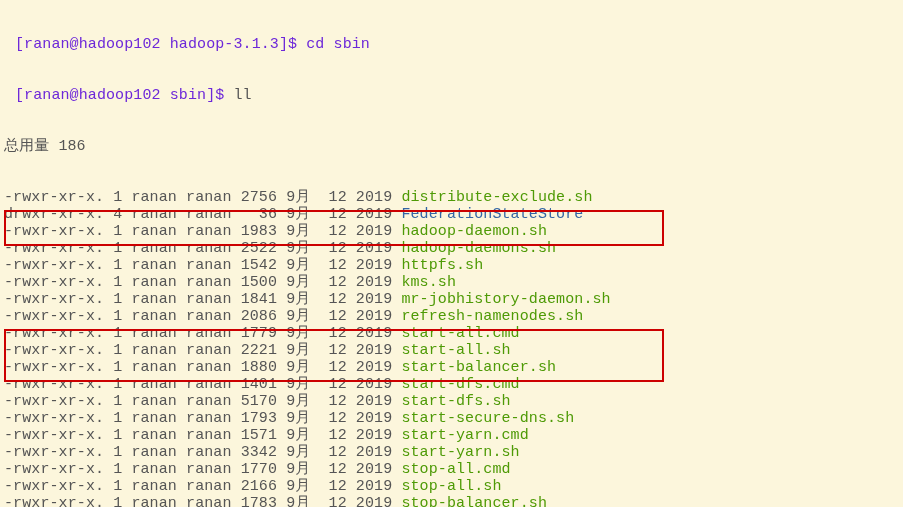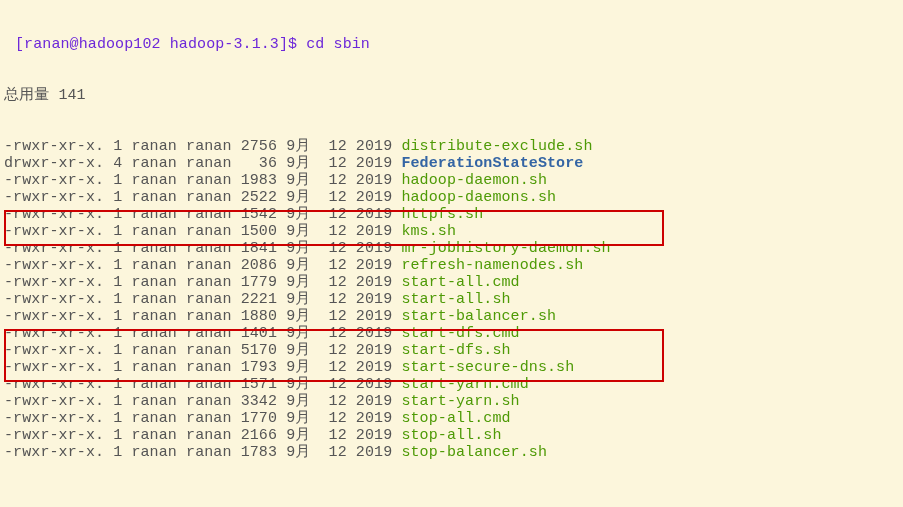--- a/index.html
+++ b/index.html
@@ -16,38 +16,39 @@
     box-sizing: border-box;
   }
   .term {
     position: relative;
     padding: 2px 4px;
     white-space: pre;
   }
   .dim    { color: #6d28d9; margin-left: 11px; }
   .plain  { color: #555555; }
   .green  { color: #4e9a06; margin-top: 30px; }
-  .blue   { color: #3465a4; font-weight: bold; }
+  .blue   { color: #3465a4; }
   .boxes {
     position: absolute;
     top: 0; left: 0;
     pointer-events: none;
   }
   .hl {
     position: absolute;
     border: 2px solid #cc0000;
     box-sizing: border-box;
   }
 </style>
 </head>
 <body>
 
 <div class="term">
   <div class="dim">[ranan@hadoop102 hadoop-3.1.3]$ cd sbin</div>
-  <div class="plain">总用量 141</div>
+  <div><span class="dim">[ranan@hadoop102 sbin]$ </span><span class="plain">ll</span></div>
+  <div class="plain">总用量 186</div>
   <div id="listing"><div><span class="plain">-rwxr-xr-x. 1 ranan ranan 2756 9月  12 2019 </span><span class="green">distribute-exclude.sh</span></div><div><span class="plain">drwxr-xr-x. 4 ranan ranan   36 9月  12 2019 </span><span class="blue">FederationStateStore</span></div><div><span class="plain">-rwxr-xr-x. 1 ranan ranan 1983 9月  12 2019 </span><span class="green">hadoop-daemon.sh</span></div><div><span class="plain">-rwxr-xr-x. 1 ranan ranan 2522 9月  12 2019 </span><span class="green">hadoop-daemons.sh</span></div><div><span class="plain">-rwxr-xr-x. 1 ranan ranan 1542 9月  12 2019 </span><span class="green">httpfs.sh</span></div><div><span class="plain">-rwxr-xr-x. 1 ranan ranan 1500 9月  12 2019 </span><span class="green">kms.sh</span></div><div><span class="plain">-rwxr-xr-x. 1 ranan ranan 1841 9月  12 2019 </span><span class="green">mr-jobhistory-daemon.sh</span></div><div><span class="plain">-rwxr-xr-x. 1 ranan ranan 2086 9月  12 2019 </span><span class="green">refresh-namenodes.sh</span></div><div><span class="plain">-rwxr-xr-x. 1 ranan ranan 1779 9月  12 2019 </span><span class="green">start-all.cmd</span></div><div><span class="plain">-rwxr-xr-x. 1 ranan ranan 2221 9月  12 2019 </span><span class="green">start-all.sh</span></div><div><span class="plain">-rwxr-xr-x. 1 ranan ranan 1880 9月  12 2019 </span><span class="green">start-balancer.sh</span></div><div><span class="plain">-rwxr-xr-x. 1 ranan ranan 1401 9月  12 2019 </span><span class="green">start-dfs.cmd</span></div><div><span class="plain">-rwxr-xr-x. 1 ranan ranan 5170 9月  12 2019 </span><span class="green">start-dfs.sh</span></div><div><span class="plain">-rwxr-xr-x. 1 ranan ranan 1793 9月  12 2019 </span><span class="green">start-secure-dns.sh</span></div><div><span class="plain">-rwxr-xr-x. 1 ranan ranan 1571 9月  12 2019 </span><span class="green">start-yarn.cmd</span></div><div><span class="plain">-rwxr-xr-x. 1 ranan ranan 3342 9月  12 2019 </span><span class="green">start-yarn.sh</span></div><div><span class="plain">-rwxr-xr-x. 1 ranan ranan 1770 9月  12 2019 </span><span class="green">stop-all.cmd</span></div><div><span class="plain">-rwxr-xr-x. 1 ranan ranan 2166 9月  12 2019 </span><span class="green">stop-all.sh</span></div><div><span class="plain">-rwxr-xr-x. 1 ranan ranan 1783 9月  12 2019 </span><span class="green">stop-balancer.sh</span></div></div>
   
 </div>
 
 <div class="boxes" id="boxes">
     <div class="hl" style="top: 210px; left: 4px; width: 660px; height: 36px;"></div>
     <div class="hl" style="top: 329px; left: 4px; width: 660px; height: 53px;"></div>
   </div>
 
 </body></html>

